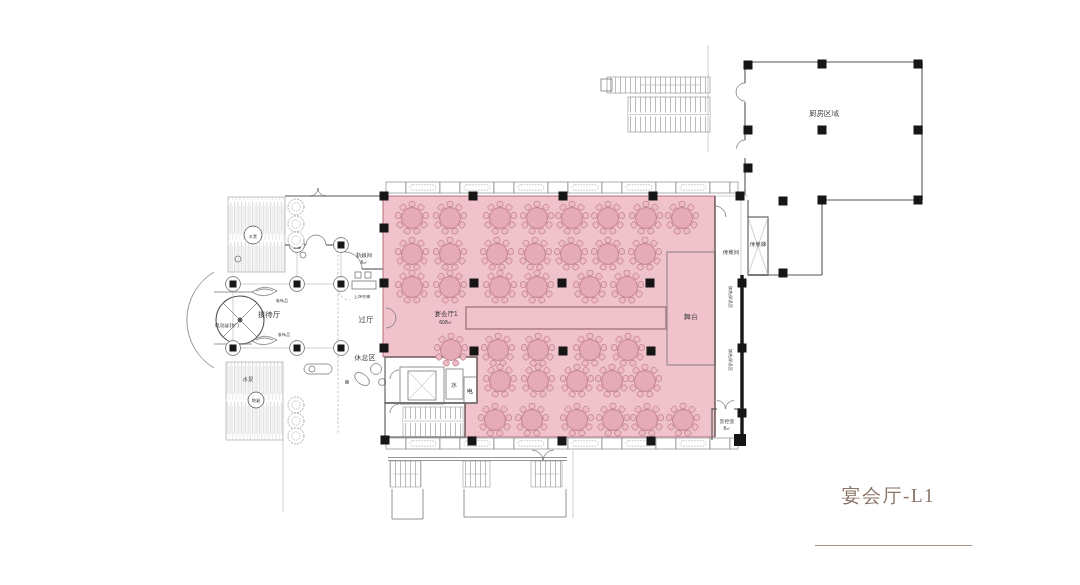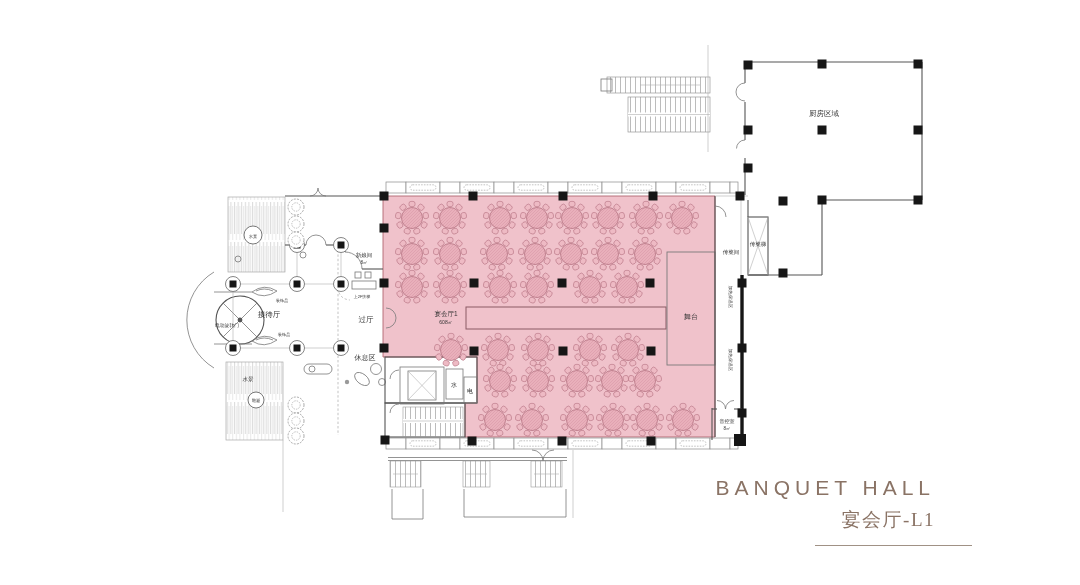--- a/index.html
+++ b/index.html
@@ -391,18 +391,17 @@
     <text class="lbl" x="253" y="237.5" font-size="4.2">水景</text>
     <text class="lbl" x="248" y="381" font-size="5.5">水景</text>
     <text class="lbl" x="256" y="402" font-size="4.2">雕塑</text>
     <text class="lbl" x="454" y="387" font-size="6">水</text>
     <text class="lbl" x="470" y="393" font-size="6">电</text>
     <text class="lbl" x="362" y="298" font-size="4">上2F扶梯</text>
   </g>
 </svg>
 
 <div id="title-block">
-  <div id="title-en">BANQUET HALL</div>
   <div id="title-cn">宴会厅-L1</div>
 </div>
 <div id="title-rule"></div>
 
 </div>
 
 </body></html>

